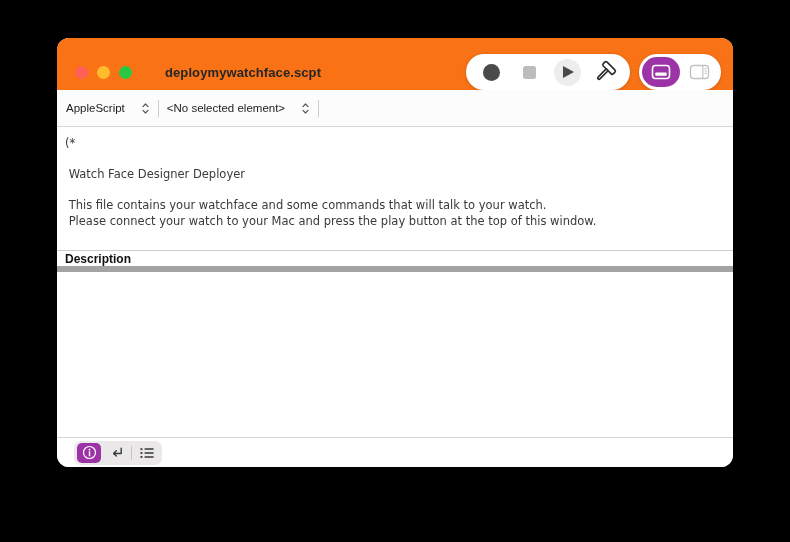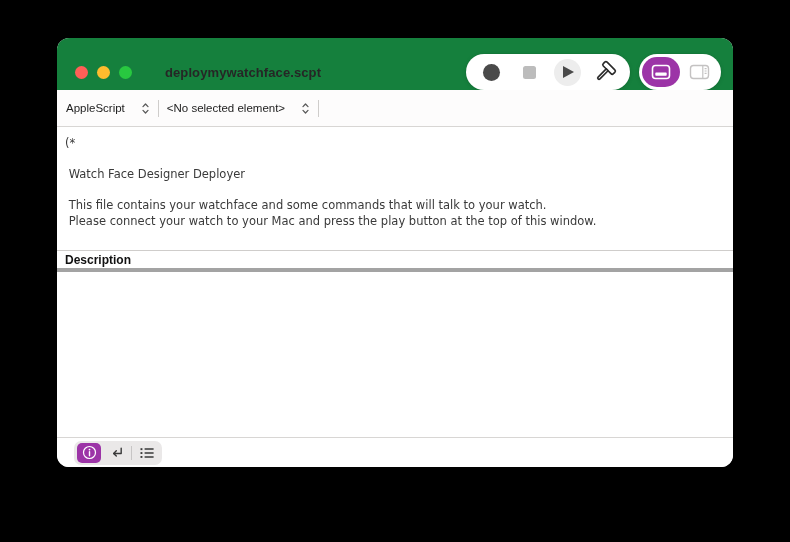--- a/index.html
+++ b/index.html
@@ -5,21 +5,21 @@
   * { margin:0; padding:0; box-sizing:border-box; }
   html,body { width:790px; height:542px; background:#000; overflow:hidden;
     font-family:"Liberation Sans", sans-serif; }
   .window {
     position:absolute; left:57px; top:38px; width:676px; height:429px;
     background:#fff; border-radius:12px; display:flex; flex-direction:column;
     box-shadow:0 12px 34px rgba(0,0,0,0.55); overflow:hidden;
   }
   
   .titlebar { height:52px; flex:0 0 auto; display:flex; align-items:center;
-    padding:16px 12px 0 18px; background:#15803d; }
+    padding:16px 12px 0 18px; background:#f97316; }
   .traffic { display:flex; gap:9px; align-items:center; }
   .light { width:13px; height:13px; border-radius:50%; }
   .win-title { margin-left:33px; font-size:13px; font-weight:bold; color:#262626; letter-spacing:0.1px; }
   .tb-spacer { flex:1; }
   .pill { background:#fff; border-radius:18px; height:36px; display:flex; align-items:center;
     box-shadow:0 0 0 0.5px rgba(0,0,0,0.06), 0 1px 4px rgba(0,0,0,0.14); }
   .pill.controls { padding:0 6px; margin-right:9px; }
   .tb-btn { width:38px; height:36px; display:flex; align-items:center; justify-content:center;
     background:none; border:none; cursor:pointer; }
   .rec-dot { width:17px; height:17px; border-radius:50%; background:#4a4a4a; }
@@ -36,21 +36,21 @@
   .navbar { height:37px; flex:0 0 auto; display:flex; align-items:center;
     padding-left:9px; border-bottom:1px solid #d8d6d4; background:#fdfcfc; }
   .popup { display:flex; align-items:center; gap:16px; background:none; border:none;
     font-size:11.5px; color:#1c1c1c; cursor:pointer; font-family:"Liberation Sans",sans-serif; }
   .nav-sep { width:1px; height:17px; background:#cfcdcb; margin:0 8px; }
   
   .editor { height:123px; flex:0 0 auto; background:#fff; padding:9px 8px;
     font-family:"DejaVu Sans", sans-serif; font-size:11.5px; line-height:15.5px;
     color:#3a3a3a; white-space:pre-wrap; cursor:text; overflow:hidden; }
   
-  .desc-header { flex:0 0 auto; height:22px; border-top:1px solid #cfcdcb; border-bottom:4px solid #a3a3a3;
+  .desc-header { flex:0 0 auto; height:22px; border-top:1px solid #cfcdcb; border-bottom:6px solid #a3a3a3;
     display:flex; align-items:center; padding-left:8px; background:#fff; }
   .desc-header span { font-size:12px; font-weight:bold; color:#111; }
   .desc-body { flex:1 1 auto; background:#fff; }
   
   .bottombar { flex:0 0 auto; height:30px; border-top:1px solid #d8d6d4; background:#fff;
     display:flex; align-items:center; padding-left:17px; }
   .btm-group { background:#eae8e8; border-radius:7px; padding:2px 3px;
     display:flex; align-items:center; gap:3px; height:24px; }
   .btm-btn { width:24px; height:20px; border:none; background:none; border-radius:5px;
     display:flex; align-items:center; justify-content:center; cursor:pointer; }

